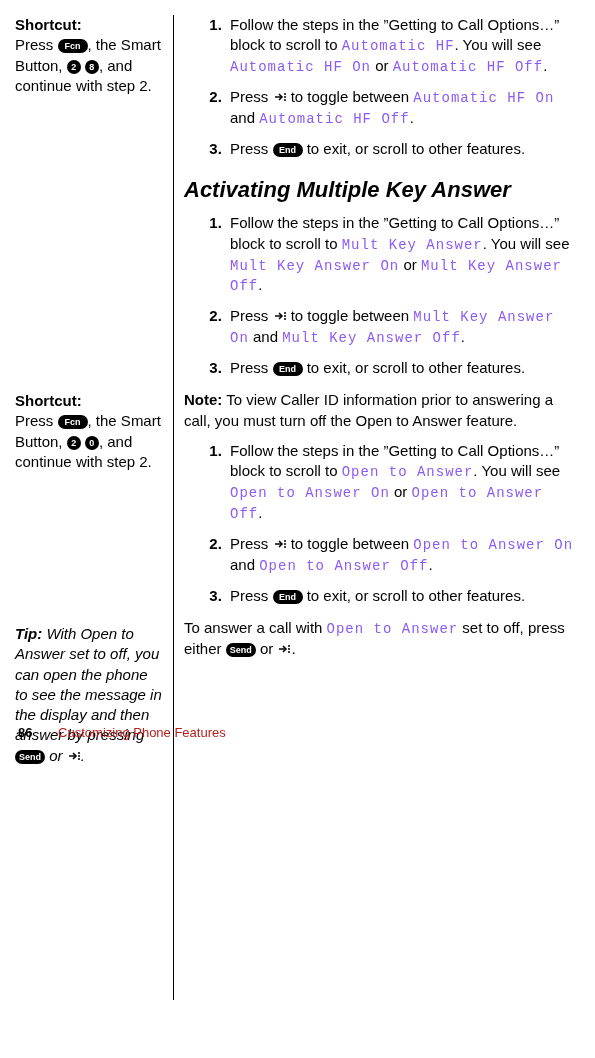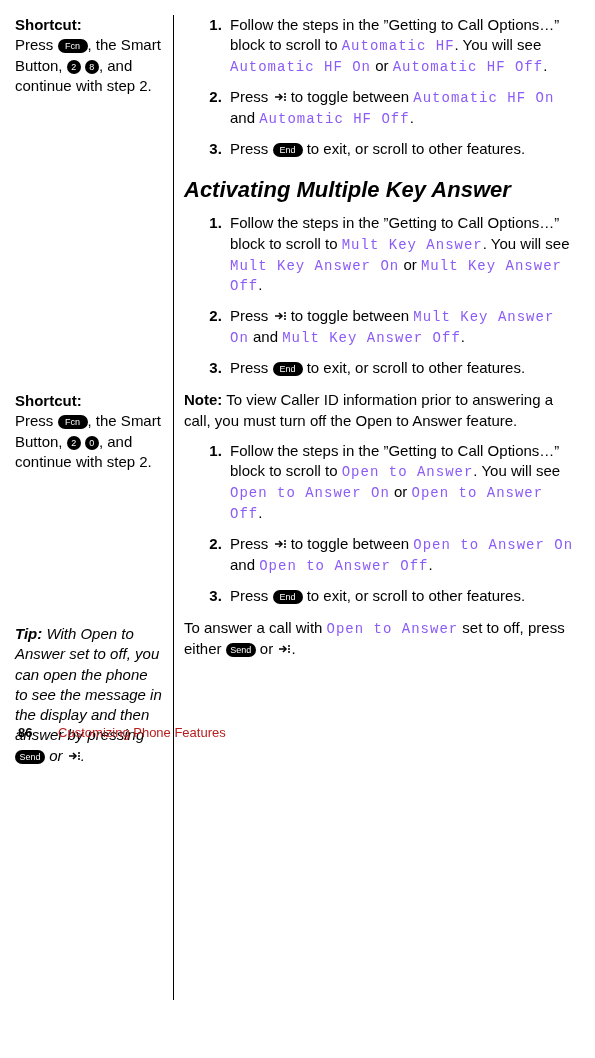--- a/index.html
+++ b/index.html
@@ -87,21 +87,21 @@
     padding: 0 4px;
     border-radius: 8px;
     background: #000;
     color: #fff;
     font-size: 9px;
     line-height: 14px;
     text-align: center;
     vertical-align: 1px;
     font-family: Helvetica, Arial, sans-serif;
     font-style: normal;
-    font-weight: normal;
+    font-weight: bold;
   }
   .key.round {
     min-width: 14px;
     width: 14px;
     border-radius: 50%;
     padding: 0;
   }
   .scroll-icon {
     display: inline-block;
     vertical-align: -2px;

